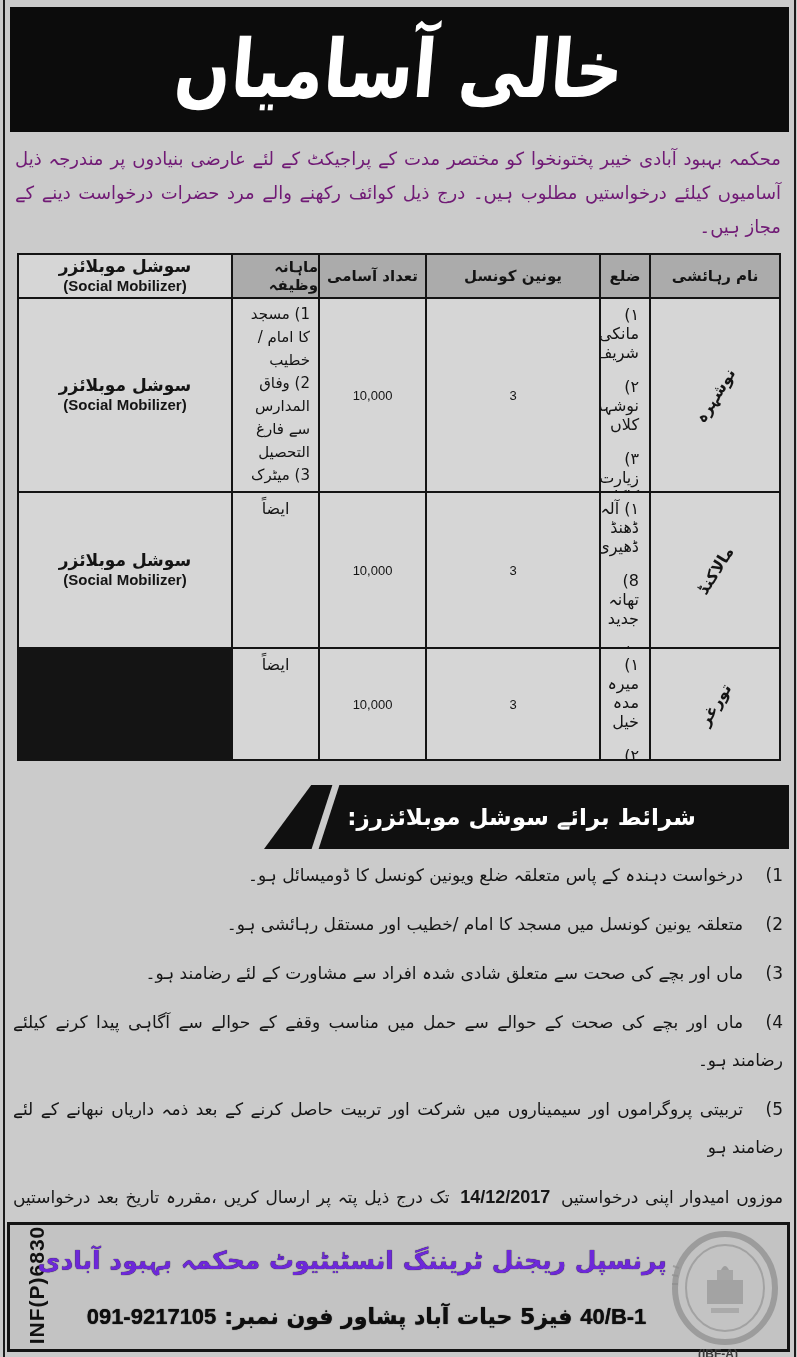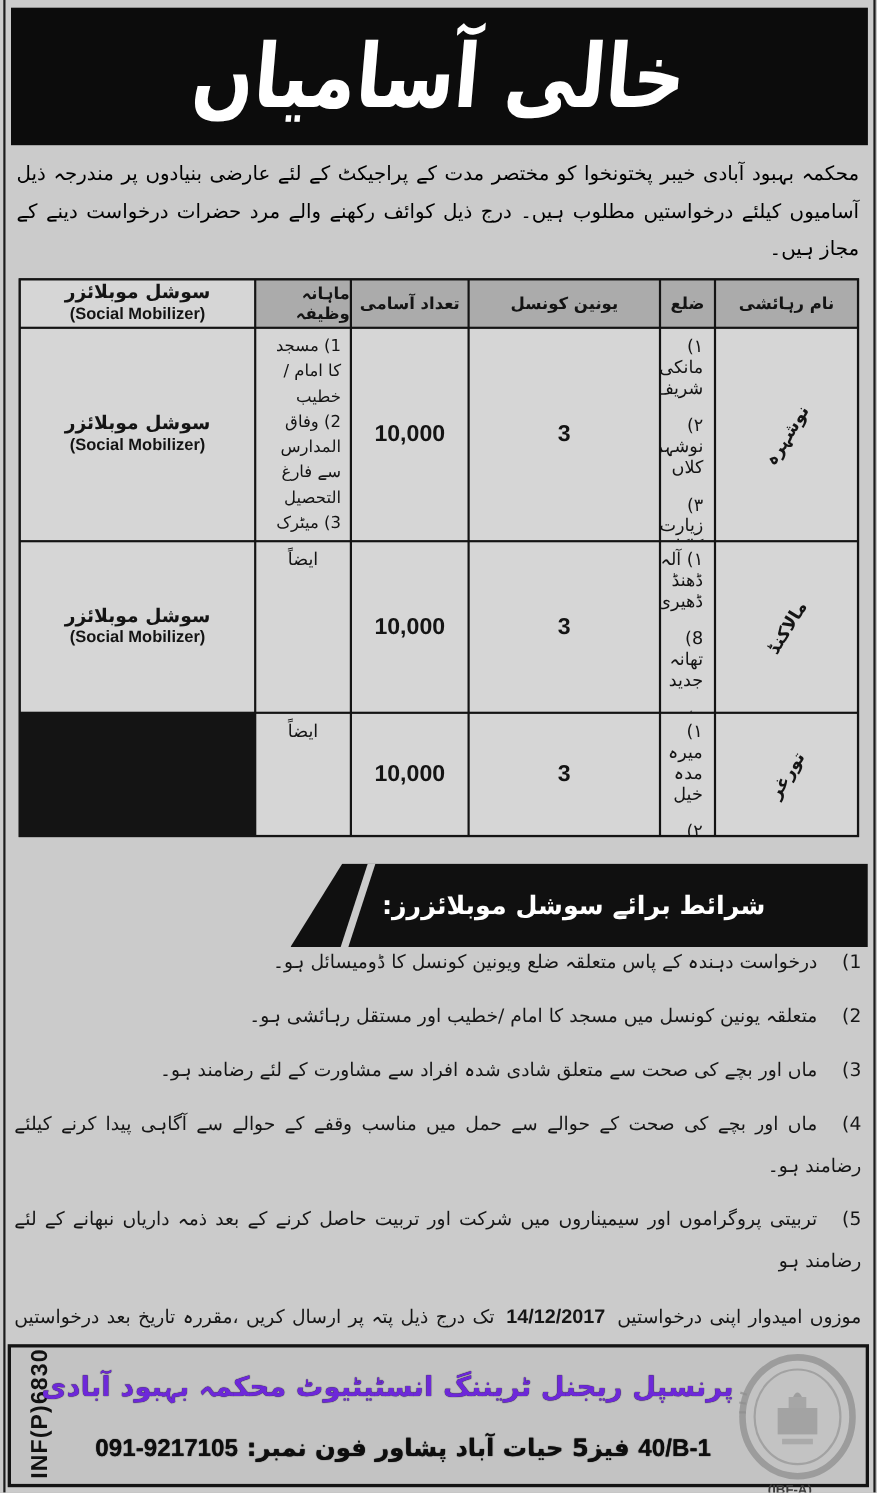--- a/index.html
+++ b/index.html
@@ -9,41 +9,41 @@
   .rule-right{position:absolute;right:1px;top:0;width:2px;height:100%;background:#1c1c1c;}
 
   
   .title-banner{position:absolute;left:10px;top:7px;width:779px;height:125px;background:#0c0c0c;
     display:flex;align-items:center;justify-content:center;}
   .title-banner .t{color:#ffffff;font-size:66px;font-weight:bold;
     transform:scaleY(1.22) skewX(-6deg);letter-spacing:2px;white-space:nowrap;}
 
   
   .intro{position:absolute;right:16px;top:142px;width:766px;font-size:18px;line-height:34px;
-    color:#000000;text-align:justify;}
+    color:#701a75;text-align:justify;}
 
   
   .jobs-table{position:absolute;right:16px;top:253px;width:764px;background:#141414;
     border:2px solid #141414;display:grid;direction:rtl;
     grid-template-columns:128px 48px 172px 105px 85px 212px;
     grid-template-rows:42px 192px 154px 110px;gap:2px;box-sizing:border-box;}
   .cell{background:#d6d6d6;display:flex;flex-direction:column;justify-content:center;align-items:center;
     color:#141414;overflow:hidden;}
   .cell.head{background:#ababab;font-weight:bold;font-size:15px;}
   .pos-ur{font-size:17px;font-weight:bold;}
   .pos-en{font-family:"Liberation Sans",sans-serif;font-weight:bold;font-size:15px;text-align:center;line-height:20px;padding:0 4px;}
   .district span{display:block;transform:rotate(-58deg);font-size:16px;font-weight:bold;white-space:nowrap;}
   .uc{align-items:flex-start;justify-content:space-evenly;padding:6px 10px;font-size:16px;text-align:right;gap:15px;}
   .uc span{display:block;}
-  .num-cell{font-family:"Liberation Sans",sans-serif;font-size:21px;font-weight:bold;}
+  .num-cell{font-family:"Liberation Sans",sans-serif;font-size:13px;}
   .edu{justify-content:flex-start;padding:4px 8px;font-size:15px;line-height:23px;text-align:right;align-items:flex-start;}
   .edu.same{align-items:center;text-align:center;font-size:16px;}
 
   
-  .cond-banner{position:absolute;right:8px;top:785px;width:525px;height:76px;background:#101010;
+  .cond-banner{position:absolute;right:8px;top:785px;width:525px;height:64px;background:#101010;
     clip-path:polygon(9% 0,100% 0,100% 100%,0 100%);display:flex;align-items:center;}
   .cond-banner .bt{color:#fff;font-size:23px;font-weight:bold;width:100%;text-align:center;
     padding-right:10px;letter-spacing:1px;}
   .cond-banner .slash{position:absolute;left:11%;top:-4px;bottom:-4px;width:7px;background:#cbcbcb;
     transform:skewX(-18deg);}
 
   
   .cond-list{position:absolute;right:14px;top:856px;width:770px;font-size:17px;color:#161616;}
   .li{line-height:38px;margin-bottom:11px;text-align:justify;}
   .li .num{float:right;width:40px;font-family:"DejaVu Sans",sans-serif;}

